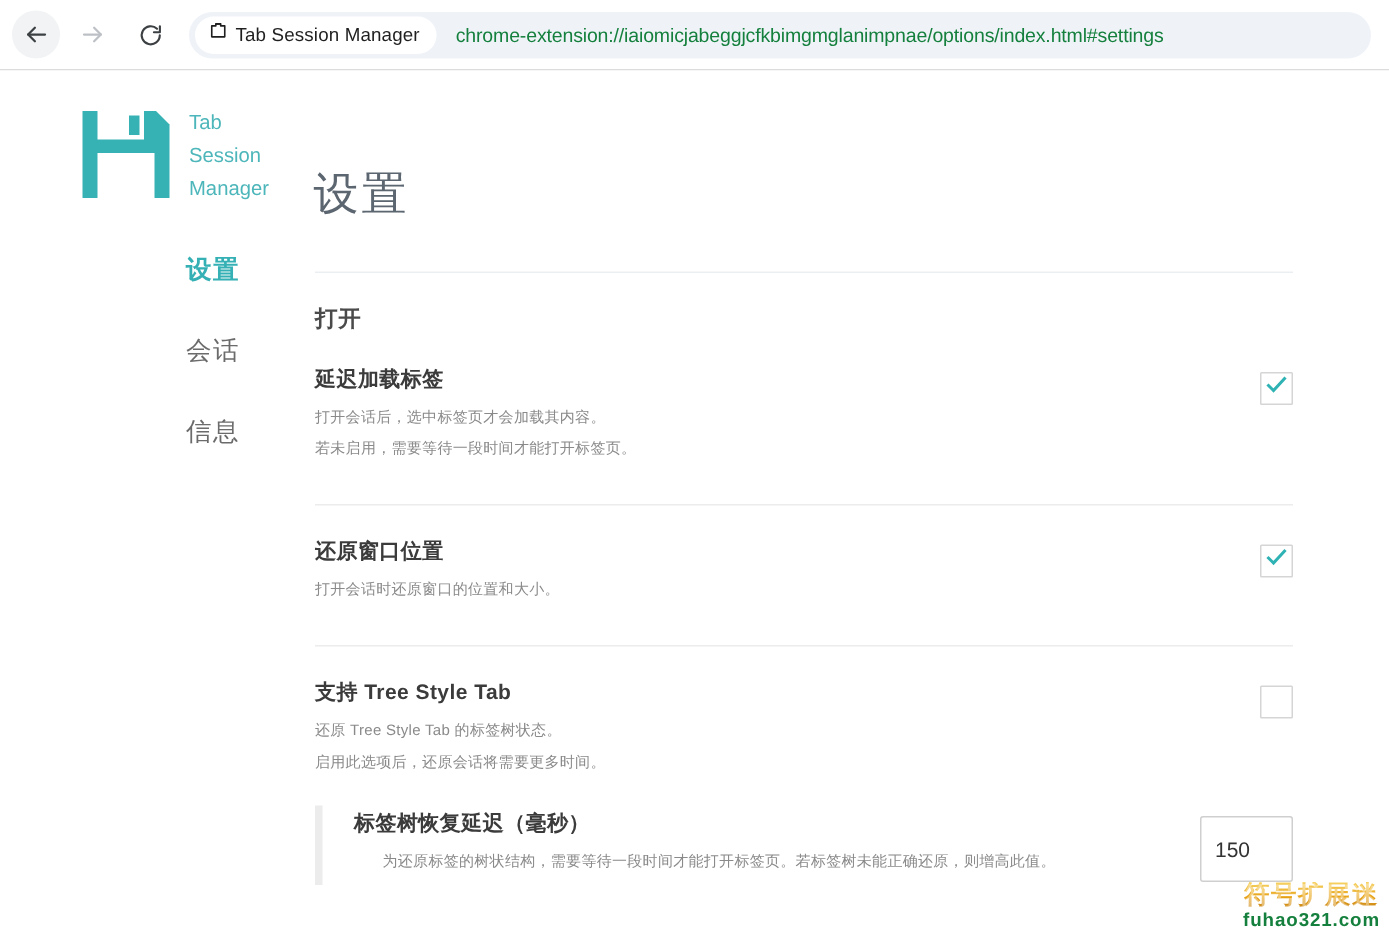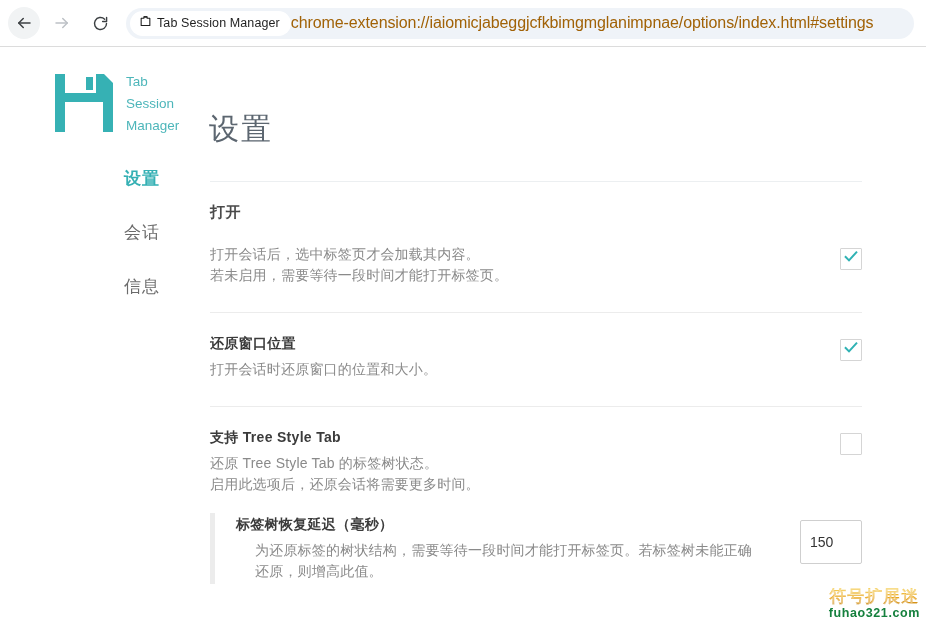--- a/index.html
+++ b/index.html
@@ -53,22 +53,23 @@
     padding: 0 11px 0 9px;
     flex: 0 0 auto;
   }
   #ext-chip .chip-label {
     font-size: 12.5px;
     color: #1f1f1f;
     white-space: nowrap;
     letter-spacing: .1px;
   }
   #omnibox-url {
-    font-size: 16px;
-    color: #a16207;
+    font-size: 13px;
+    color: #15803d;
+    margin-left: 13px;
     white-space: nowrap;
     letter-spacing: -0.1px;
   }
 
   
   #page {
     position: relative;
     width: 926px;
     height: 576px;
     background: #fff;
@@ -147,21 +148,21 @@
   }
   .setting-text { flex: 1 1 auto; padding-right: 20px; }
   .setting-label {
     font-size: 14px;
     font-weight: bold;
     color: #3b3b3b;
     letter-spacing: .3px;
     margin-bottom: 6px;
   }
   .setting-desc {
-    font-size: 14px;
+    font-size: 10px;
     color: #8a8a8a;
     line-height: 21px;
     letter-spacing: .2px;
     max-width: 560px;
   }
   .setting-control { flex: 0 0 auto; padding-top: 4px; }
 
   .checkbox {
     width: 22px; height: 22px;
     border: 1px solid #d5d5d5;
@@ -309,20 +310,21 @@
   <div id="main">
 
     <h1 id="page-title">设置</h1>
 
     <div class="hr"></div>
 
     <div id="section-open-title">打开</div>
 
     <div class="setting-row">
       <div class="setting-text">
+        <div class="setting-label">延迟加载标签</div>
         <div class="setting-desc">
           <div>打开会话后，选中标签页才会加载其内容。</div>
           <div>若未启用，需要等待一段时间才能打开标签页。</div>
         </div>
       </div>
       <div class="setting-control">
         <div class="checkbox">
           <span>
             <svg width="16" height="16" viewBox="0 0 24 24" fill="none" stroke="#2fb2b4" stroke-width="3" stroke-linecap="square">
               <polyline points="4,12 9,17 20,5"></polyline>

